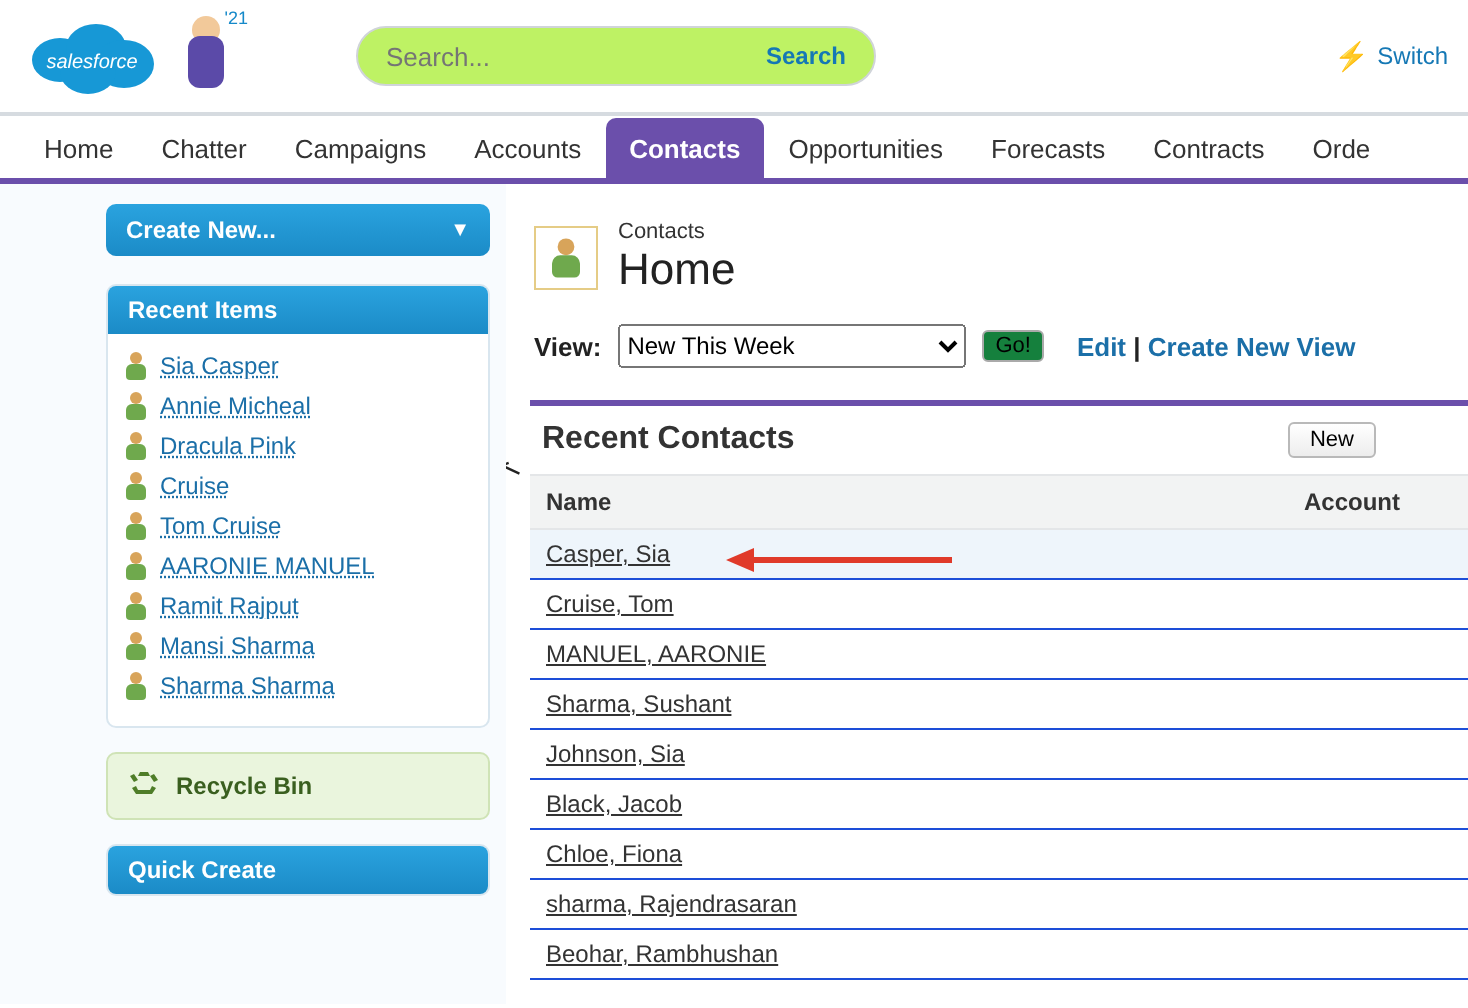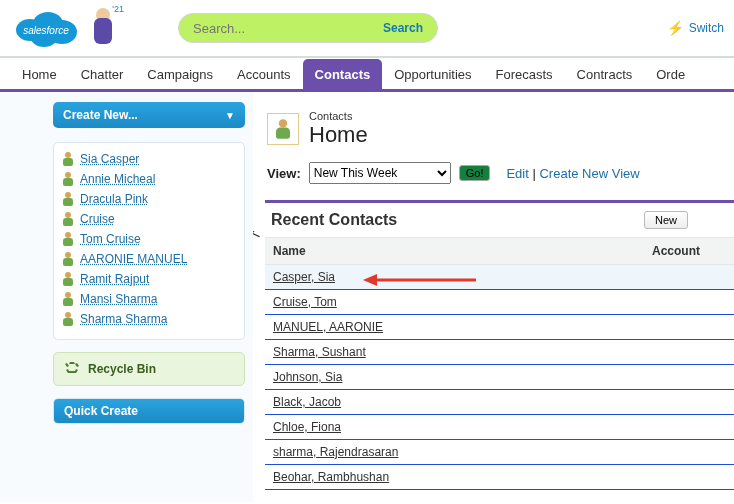--- a/index.html
+++ b/index.html
@@ -186,27 +186,27 @@
     display: flex; align-items: center; justify-content: center;
   }
   .page-icon .person-icon { transform: scale(1.4); }
   .page-titles .crumb { font-size: 11px; color: #333; }
   .page-titles h1 { margin: 0; font-size: 22px; font-weight: normal; color: #222; }
   .view-row {
     display: flex; align-items: center; gap: 8px; font-size: 13px; margin-bottom: 16px;
   }
   .view-row label { font-weight: bold; }
   .view-row select {
-    font-size: 12px; height: 22px; width: 142px;
+    font-size: 12px; height: 22px; width: 174px;
   }
   .go-btn {
     font-size: 11px; padding: 1px 6px; border: 1px solid #aaa; background: #15803d; border-radius: 3px; cursor: pointer;
   }
   .view-links a { color: #1b6fa8; text-decoration: none; font-size: 13px; }
-  .view-links { margin-left: 8px; }
+  .view-links { margin-left: 8px; font-weight: bold; }
   .section {
     border-top: 3px solid #6b4fab;
     margin-left: -2px;
     padding-top: 8px;
   }
   .section-head {
     display: flex; align-items: center; justify-content: space-between;
     padding: 0 6px 8px 6px;
   }
   .section-head h2 { margin: 0; font-size: 16px; font-weight: bold; color: #333; }
@@ -281,20 +281,21 @@
   </div>
 
 <div class="main">
   <div class="sidebar">
     <div class="create-new">
       <span>Create New...</span>
       <span class="caret">▼</span>
     </div>
 
     <div class="panel">
+      <div class="panel-header">Recent Items</div>
       <div class="panel-body">
         <ul class="recent-list" id="recent-items">
             <li>
               <span class="person-icon"></span>
               <a href="#">Sia Casper</a>
             </li>
             <li>
               <span class="person-icon"></span>
               <a href="#">Annie Micheal</a>
             </li>

